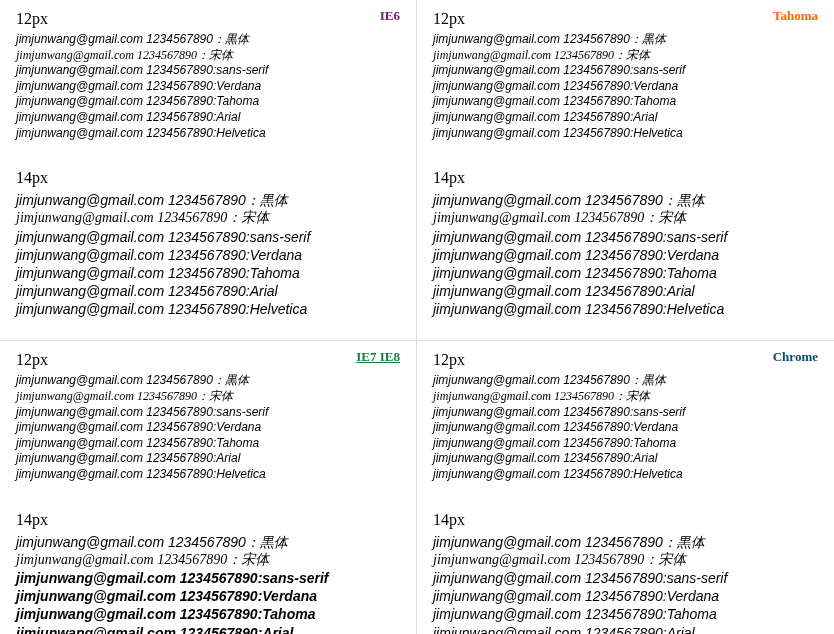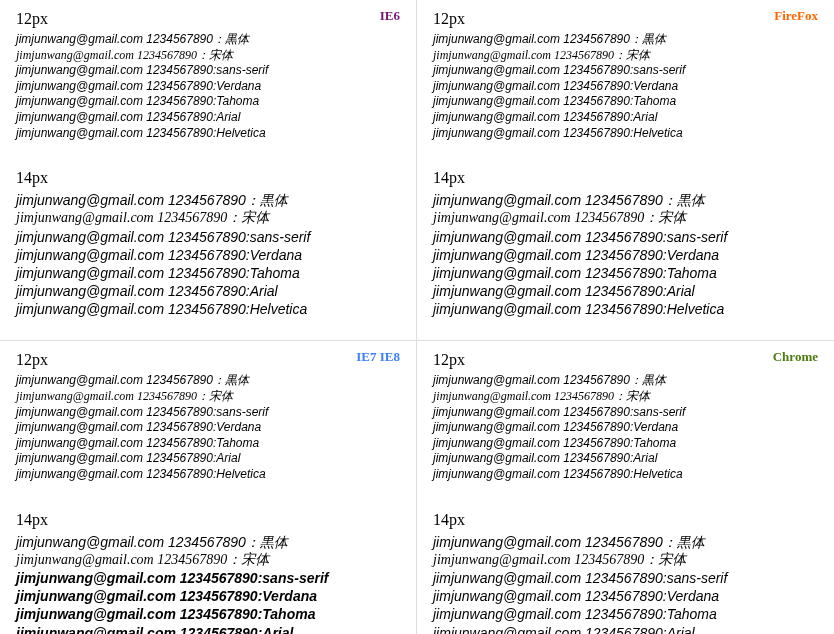--- a/index.html
+++ b/index.html
@@ -20,22 +20,22 @@
     }
     .panel-title {
       position: absolute;
       top: 8px;
       right: 16px;
       font-size: 13px;
       font-weight: bold;
     }
     .title-ie6 { color: #701a75; }
     .title-firefox { color: #ff6600; }
-    .title-ie7ie8 { color: #3b82f6; }
-    .title-chrome { color: #4d7c0f; }
+    .title-ie7ie8 { color: #15803d; text-decoration: underline; }
+    .title-chrome { color: #0c4a6e; }
 
     .size-label {
       font-size: 16px;
       color: #000;
       margin-bottom: 4px;
     }
 
     .font-block {
       margin-bottom: 12px;
     }
@@ -100,21 +100,21 @@
       <span class="row f-songti">jimjunwang@gmail.com 1234567890：宋体</span>
       <span class="row f-sans">jimjunwang@gmail.com 1234567890:sans-serif</span>
       <span class="row f-verdana">jimjunwang@gmail.com 1234567890:Verdana</span>
       <span class="row f-tahoma">jimjunwang@gmail.com 1234567890:Tahoma</span>
       <span class="row f-arial">jimjunwang@gmail.com 1234567890:Arial</span>
       <span class="row f-helvetica">jimjunwang@gmail.com 1234567890:Helvetica</span>
     </div>
   </div>
 
   <div class="panel">
-    <span class="panel-title title-firefox">FireFox</span>
+    <span class="panel-title title-firefox">Tahoma</span>
 
     <div class="font-block s12">
       <div class="size-label">12px</div>
       <span class="row f-heiti">jimjunwang@gmail.com 1234567890：黒体</span>
       <span class="row f-songti">jimjunwang@gmail.com 1234567890：宋体</span>
       <span class="row f-sans">jimjunwang@gmail.com 1234567890:sans-serif</span>
       <span class="row f-verdana">jimjunwang@gmail.com 1234567890:Verdana</span>
       <span class="row f-tahoma">jimjunwang@gmail.com 1234567890:Tahoma</span>
       <span class="row f-arial">jimjunwang@gmail.com 1234567890:Arial</span>
       <span class="row f-helvetica">jimjunwang@gmail.com 1234567890:Helvetica</span>

